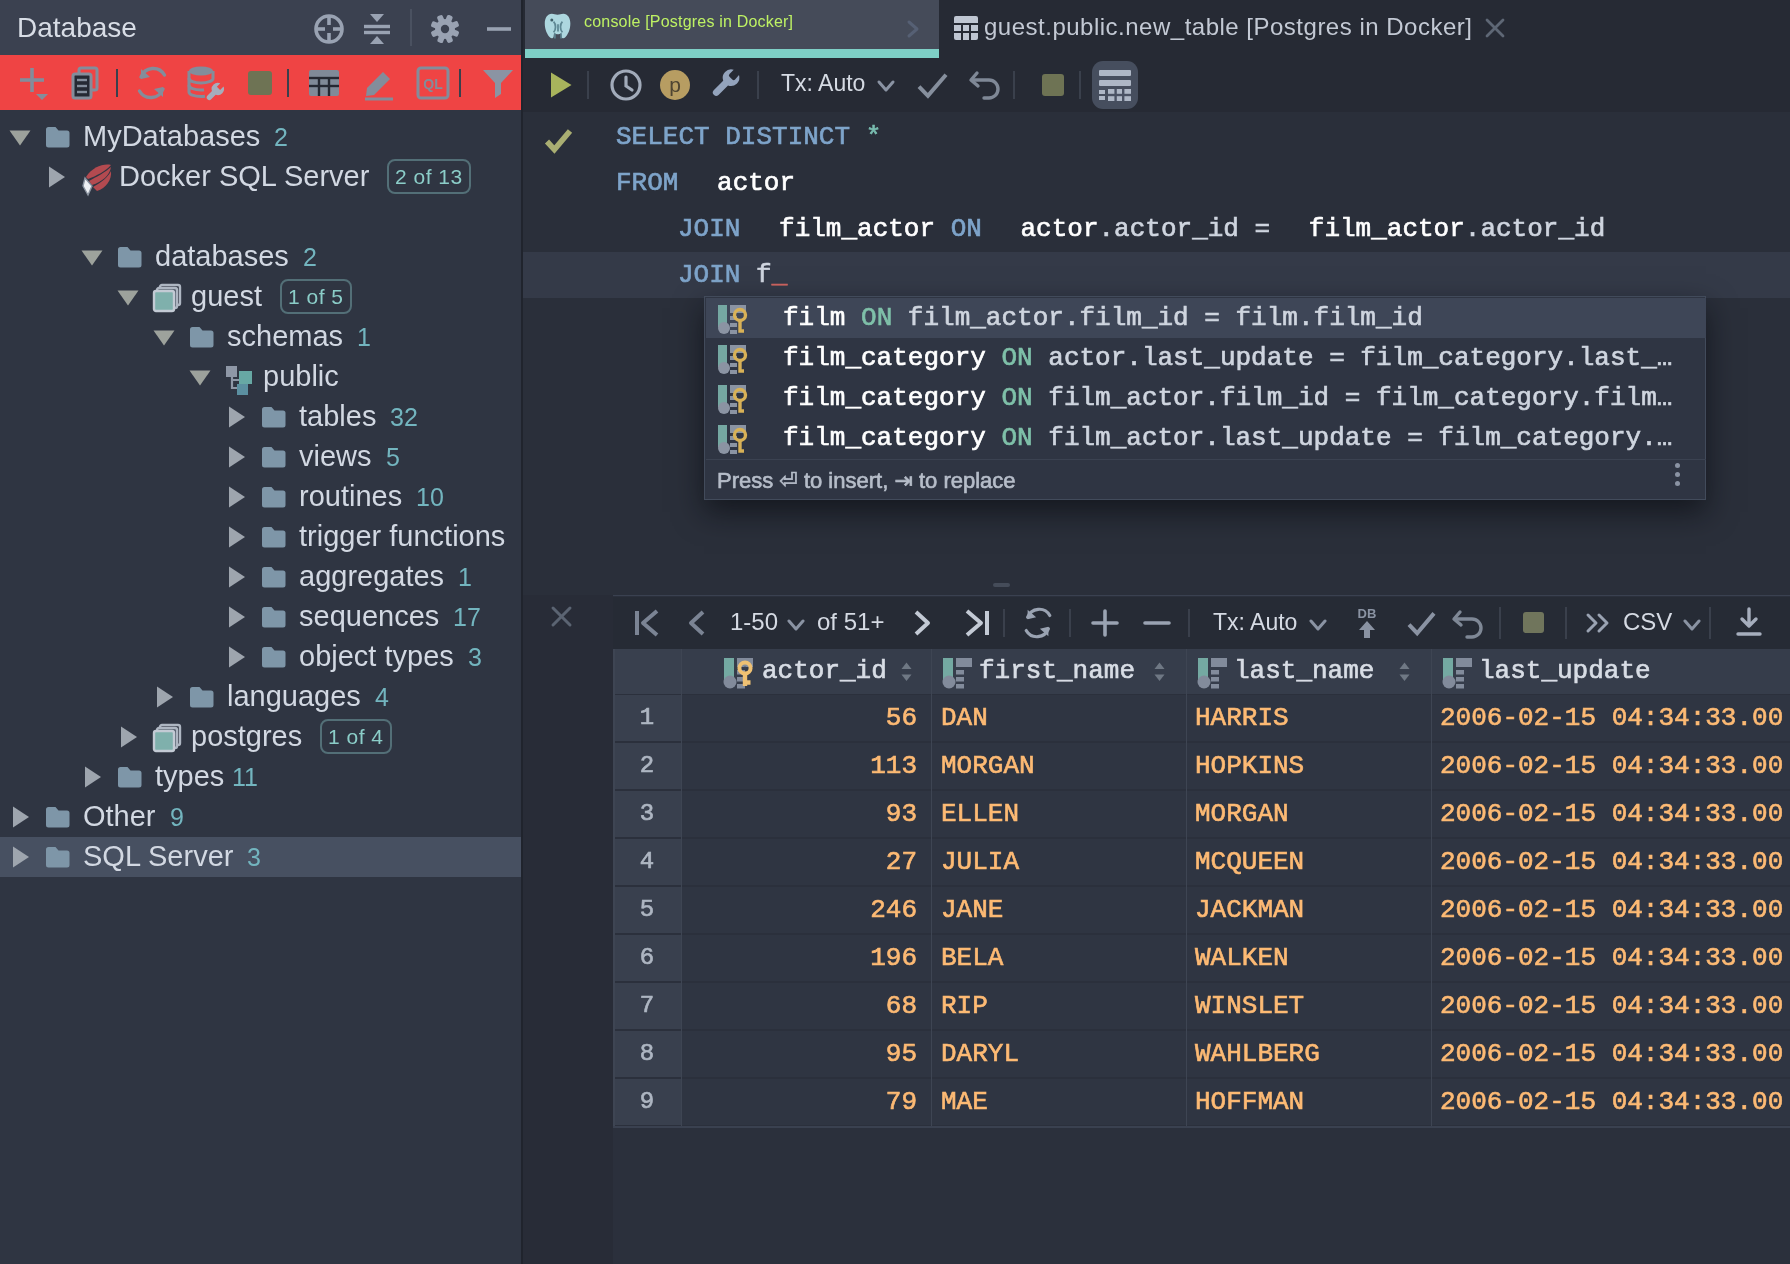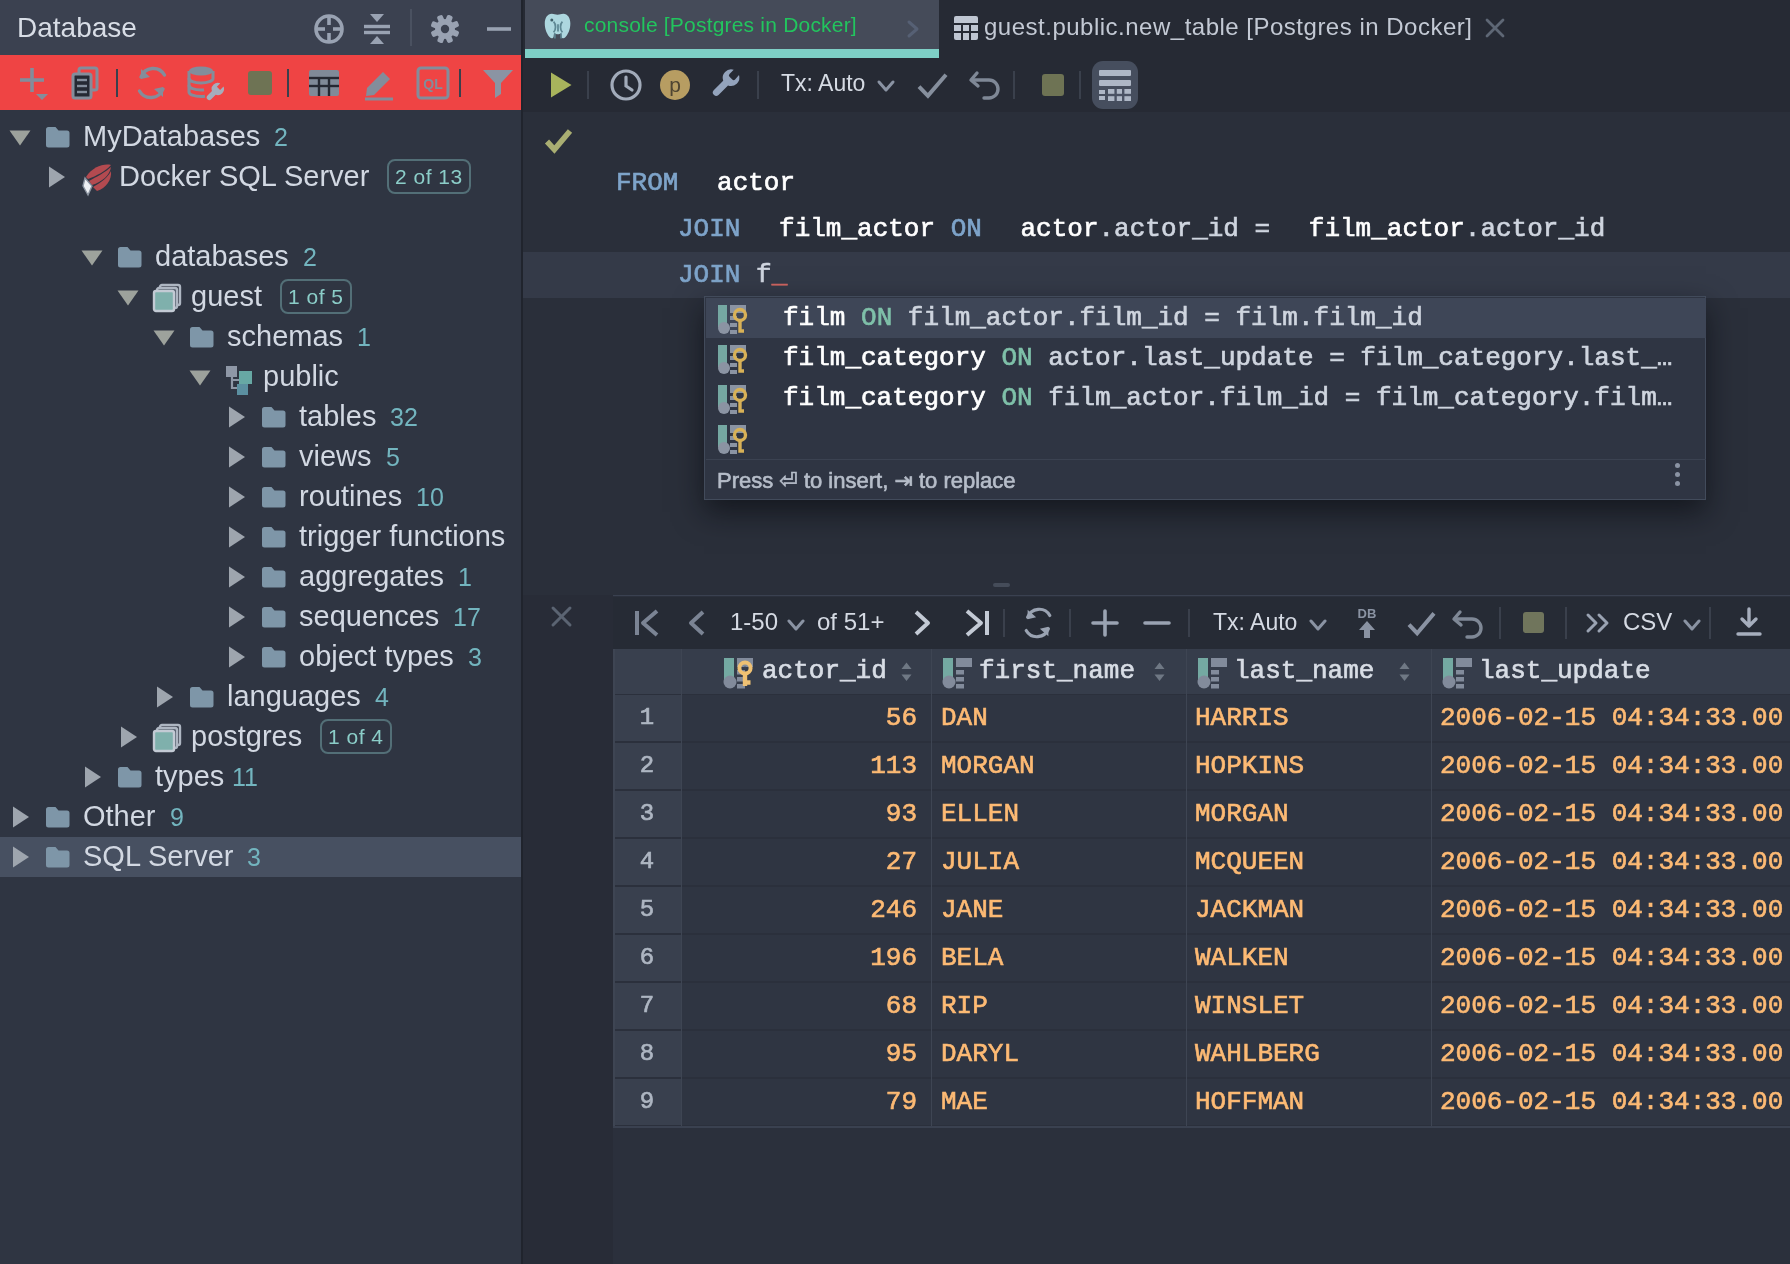--- a/index.html
+++ b/index.html
@@ -21,21 +21,21 @@
   .tcount { position:absolute; top:6px; font-size:25px; color:#73B5BF; white-space:nowrap; }
   .tbadge { position:absolute; top:2px; height:35px; line-height:31px; padding:0 6px; font-size:21px;
             color:#8BCDC8; border:2px solid #536F77; border-radius:8px; white-space:nowrap; letter-spacing:0.5px; }
   .tarr { position:absolute; top:8px; }
   .ticon { position:absolute; top:6px; }
 
   
   #tabbar { left:523px; top:0; width:1267px; height:58px; background:#262A34; }
   #tab1 { position:absolute; left:2px; top:0; width:414px; height:58px; background:#454B59; }
   #tab1 .ul { position:absolute; left:0; bottom:0; width:414px; height:9px; background:#7ECFC6; }
-  #tab1 .txt { position:absolute; left:59px; top:13px; font-size:21px; letter-spacing:0.2px; color:#22c55e; }
+  #tab1 .txt { position:absolute; left:59px; top:13px; font-size:16px; letter-spacing:0.2px; color:#bef264; }
   #tab2txt { position:absolute; left:461px; top:13px; font-size:24px; letter-spacing:0.5px; color:#C3C9D4; }
   #edtools { left:523px; top:58px; width:1267px; height:54px; background:#262A34; }
   #editor { left:523px; top:112px; width:1267px; height:483px; background:#2A2F3A; }
   .cline { position:absolute; left:0; width:1267px; height:46px; font-size:26px; line-height:46px; white-space:pre; }
   .cl-hl { position:absolute; left:0; top:140px; width:1267px; height:46px; background:#343A48; }
   .kw { color:#7EA4CA; } .tbl { color:#ffffff;margin-left:23px; } .pl { color:#CFD5DF; } .star { color:#79BCAF; }
   .grn { color:#7FC0A9; }
 
   
   #popup { left:704px; top:296px; width:1002px; height:204px; background:#2F3543; border:1px solid #424B5B;
@@ -566,20 +566,21 @@
    <g stroke="#4A5264" stroke-width="2.4">
           <line x1="12" y1="28" x2="35" y2="28"></line>
           <line x1="19.6" y1="22" x2="19.6" y2="34"></line>
           <line x1="27.2" y1="22" x2="27.2" y2="34"></line>
         </g>
       </svg>
     </div>
   </div>
   <div id="editor" class="abs mono">
     <div class="cl-hl"></div>
+    <div class="cline" style="top:2px;"><span style="position:absolute;left:93px;"><span class="kw">SELECT DISTINCT</span> <span class="star">*</span></span></div>
     <div class="cline" style="top:48px;"><span style="position:absolute;left:93px;"><span class="kw">FROM</span> <span class="tbl">actor</span></span></div>
     <div class="cline" style="top:94px;"><span style="position:absolute;left:155px;"><span class="kw">JOIN</span> <span class="tbl">film_actor</span> <span class="kw">ON</span> <span class="tbl">actor</span><span class="pl">.actor_id</span> <span class="pl">=</span> <span class="tbl">film_actor</span><span class="pl">.actor_id</span></span></div>
     <div class="cline" style="top:140px;"><span style="position:absolute;left:155px;"><span class="kw">JOIN</span> <span class="pl">f</span><span style="color:#CE6560;">_</span></span></div>
   <div style="position: absolute; left: 20px; top: 13px;">
       <svg width="30" height="30" viewBox="0 0 30 30">
         <path d="M4 16.5 L 11.4 24.599999999999998 L 27 6" fill="none" stroke="#A9AE72" stroke-width="5.6" stroke-linecap="butt" stroke-linejoin="miter"></path>
       </svg>
     </div>
   </div>
   <div id="popup" class="abs mono">
@@ -606,21 +607,21 @@
     <div class="prow" style="top:81px;"><span class="ptext"><span class="tbl">film_category</span> <span class="grn">ON</span> <span class="pl">film_actor.film_id = film_category.film…</span></span><div style="position: absolute; left: 10px; top: 4px;"><svg width="34" height="34" viewBox="0 0 34 34">
    <rect x="2" y="3" width="9" height="22" fill="#75A8A2"></rect>
    <circle cx="8" cy="26" r="6" fill="#8B94A3"></circle>
    <rect x="14" y="3" width="16" height="8" fill="#8B94A3"></rect>
    <rect x="14" y="14" width="7" height="4" fill="#8B94A3"></rect>
    <rect x="14" y="21" width="7" height="4" fill="#8B94A3"></rect>
    <rect x="14" y="28" width="7" height="4" fill="#8B94A3"></rect>
    <circle cx="24" cy="13" r="5.5" fill="none" stroke="#D8B157" stroke-width="3.4"></circle>
           <path d="M24 18 L24 29 L28 29" stroke="#D8B157" stroke-width="3.4" fill="none"></path>
         </svg></div></div>
-    <div class="prow" style="top:121px;"><div style="position: absolute; left: 10px; top: 4px;"><svg width="34" height="34" viewBox="0 0 34 34">
+    <div class="prow" style="top:121px;"><span class="ptext"><span class="tbl">film_category</span> <span class="grn">ON</span> <span class="pl">film_actor.last_update = film_category.…</span></span><div style="position: absolute; left: 10px; top: 4px;"><svg width="34" height="34" viewBox="0 0 34 34">
    <rect x="2" y="3" width="9" height="22" fill="#75A8A2"></rect>
    <circle cx="8" cy="26" r="6" fill="#8B94A3"></circle>
    <rect x="14" y="3" width="16" height="8" fill="#8B94A3"></rect>
    <rect x="14" y="14" width="7" height="4" fill="#8B94A3"></rect>
    <rect x="14" y="21" width="7" height="4" fill="#8B94A3"></rect>
    <rect x="14" y="28" width="7" height="4" fill="#8B94A3"></rect>
    <circle cx="24" cy="13" r="5.5" fill="none" stroke="#D8B157" stroke-width="3.4"></circle>
           <path d="M24 18 L24 29 L28 29" stroke="#D8B157" stroke-width="3.4" fill="none"></path>
         </svg></div></div>
     <div class="pfoot">

